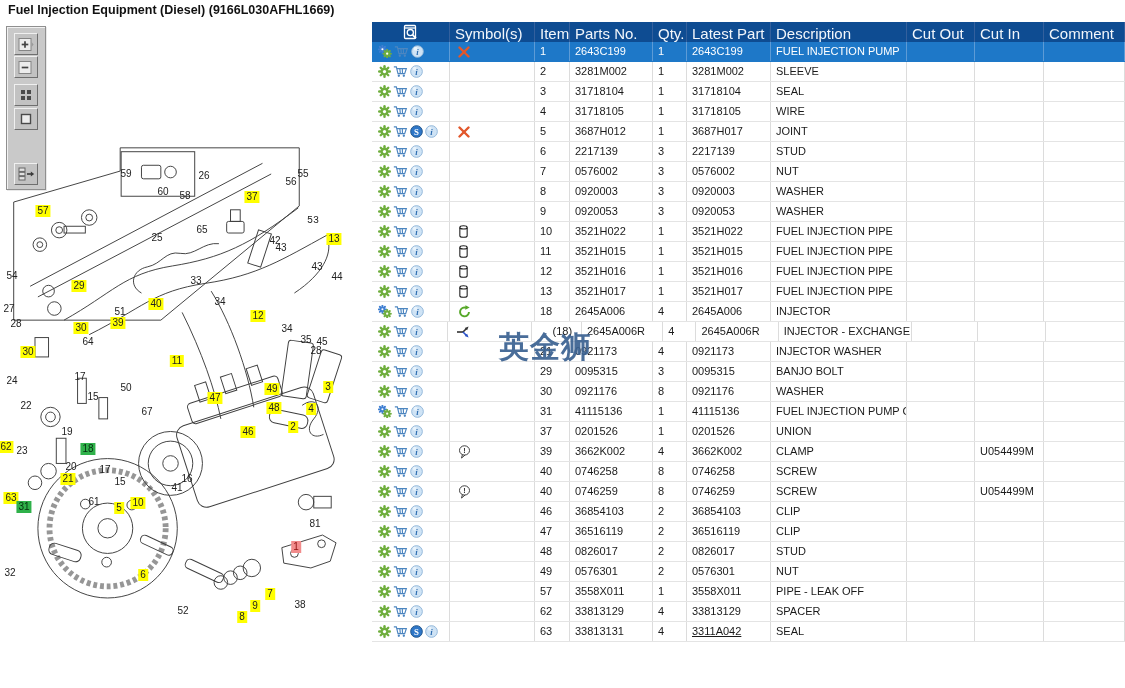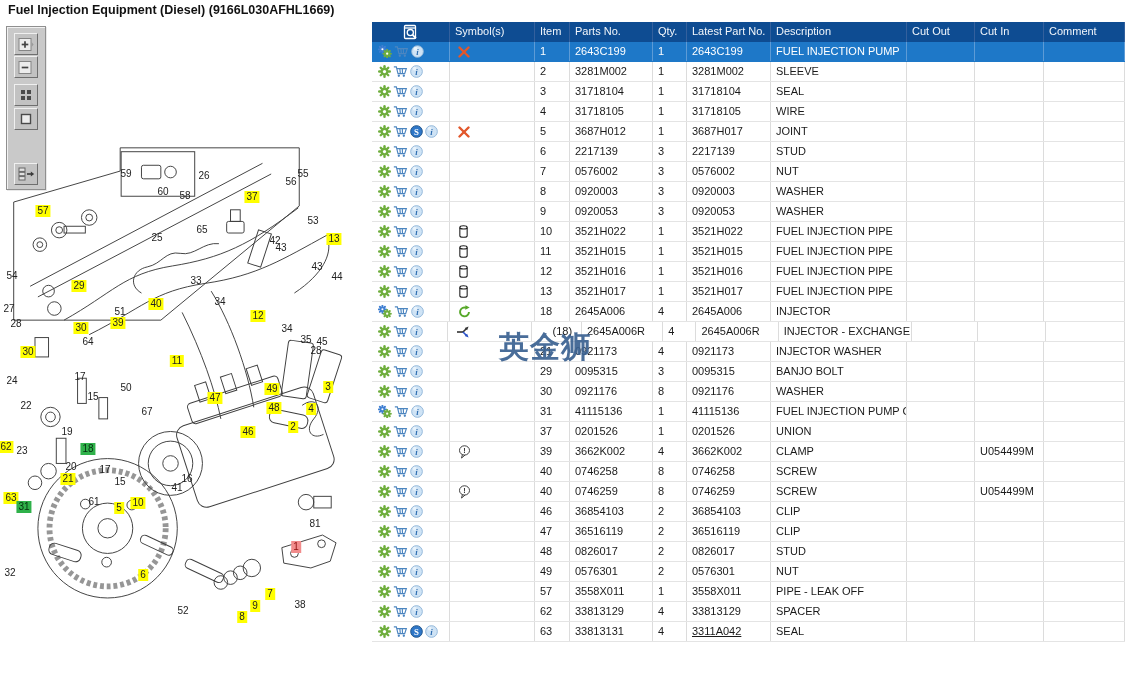--- a/index.html
+++ b/index.html
@@ -29,21 +29,21 @@
   }
   .co.y{background:#ffff00}
   .co.g{background:#2fb14a;color:#083}
   .co.g{color:#052e10}
   .co.r{background:#f28c8c;color:#8f1010}
 
   
   .table{position:absolute;left:372px;top:22px;width:753px;background:#fff}
   .thead{display:flex;height:20px;background:#0e4c92}
   .th{
-    box-sizing:border-box;height:20px;font-size:11px;color:#f2f6fb;
+    box-sizing:border-box;height:20px;font-size:15px;color:#f2f6fb;
     padding:3px 0 0 5px;border-right:1px solid #33609d;white-space:nowrap;overflow:hidden;
   }
   .th-icons{display:flex;align-items:center;justify-content:center;padding:0}
   .row{display:flex;height:20px;background:#fff;border-bottom:1px solid #e4e4e4;box-sizing:border-box}
   .c{
     box-sizing:border-box;height:19px;font-size:11px;color:#1a1a1a;
     padding:3px 0 0 5px;border-right:1px solid #dcdcdc;white-space:nowrap;overflow:hidden;
   }
   .c-icons{display:flex;align-items:center;gap:2px;padding:0 0 0 6px}
   .c-sym{display:flex;align-items:center;padding:0 0 0 8px}
@@ -134,21 +134,21 @@
       <rect x="272" y="425" width="40" height="14" rx="6" transform="rotate(12 292 432)"></rect>
     </g>
   </svg>
   <div style="position:absolute;left:0;top:-22px;width:372px;height:688px;pointer-events:none">
       <div class="co " style="left: 126px; top: 174px; pointer-events: auto;">59</div>
       <div class="co " style="left: 204px; top: 176px; pointer-events: auto;">26</div>
       <div class="co " style="left: 163px; top: 192px; pointer-events: auto;">60</div>
       <div class="co " style="left: 185px; top: 196px; pointer-events: auto;">58</div>
       <div class="co " style="left: 291px; top: 182px; pointer-events: auto;">56</div>
       <div class="co " style="left: 303px; top: 174px; pointer-events: auto; text-align: right;">55</div>
-      <div class="co " style="left: 313px; top: 221px; pointer-events: auto;">53</div>
+      <div class="co " style="left: 313px; top: 221px; pointer-events: auto; font-family: Liberation Mono, monospace;">53</div>
       <div class="co " style="left: 202px; top: 230px; pointer-events: auto;">65</div>
       <div class="co " style="left: 275px; top: 241px; pointer-events: auto;">42</div>
       <div class="co " style="left: 281px; top: 248px; pointer-events: auto;">43</div>
       <div class="co " style="left: 157px; top: 238px; pointer-events: auto;">25</div>
       <div class="co " style="left: 317px; top: 267px; pointer-events: auto;">43</div>
       <div class="co " style="left: 337px; top: 277px; pointer-events: auto;">44</div>
       <div class="co " style="left: 12px; top: 276px; pointer-events: auto;">54</div>
       <div class="co " style="left: 9px; top: 309px; pointer-events: auto;">27</div>
       <div class="co " style="left: 196px; top: 281px; pointer-events: auto;">33</div>
       <div class="co " style="left: 220px; top: 302px; pointer-events: auto;">34</div>

